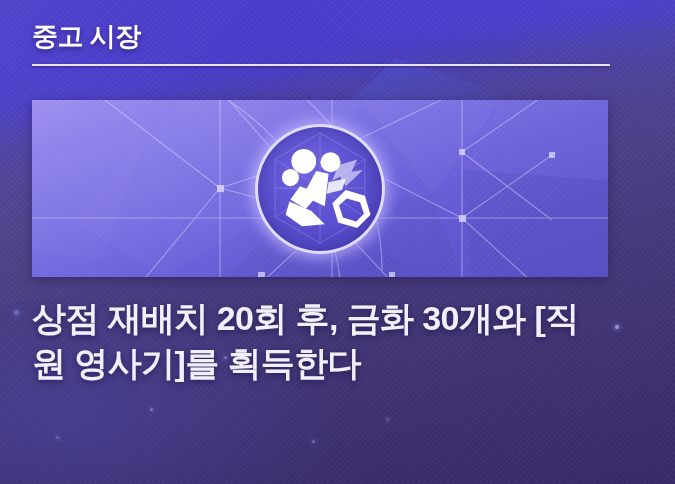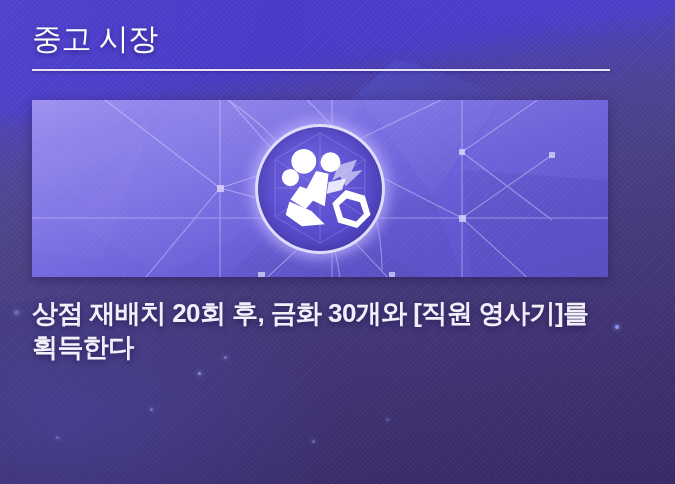--- a/index.html
+++ b/index.html
@@ -94,22 +94,22 @@
 
   
   .header {
     position: absolute;
     left: 32px;
     top: 22px;
     z-index: 5;
     width: 578px;
   }
   .page-title {
-    font-size: 30px;
-    font-weight: 400;
+    font-size: 26px;
+    font-weight: 700;
     color: #ffffff;
     letter-spacing: -0.5px;
     line-height: 1.15;
     text-shadow: 0 2px 5px rgba(20,10,70,.55);
     white-space: nowrap;
   }
   .title-rule {
     margin-top: 12px;
     width: 578px;
     height: 2px;
@@ -201,21 +201,21 @@
   .emblem-inner-net { position: absolute; inset: 0; opacity: .5; }
   .emblem-art { position: absolute; inset: 0; }
 
   
   .description {
     position: absolute;
     left: 32px;
     top: 296px;
     width: 570px;
     z-index: 5;
-    font-size: 26px;
+    font-size: 34px;
     font-weight: 700;
     line-height: 1.32;
     color: #f2effa;
     letter-spacing: -0.6px;
     text-shadow: 0 2px 6px rgba(18,8,60,.6);
   }
 </style>
 </head>
 <body>
 

